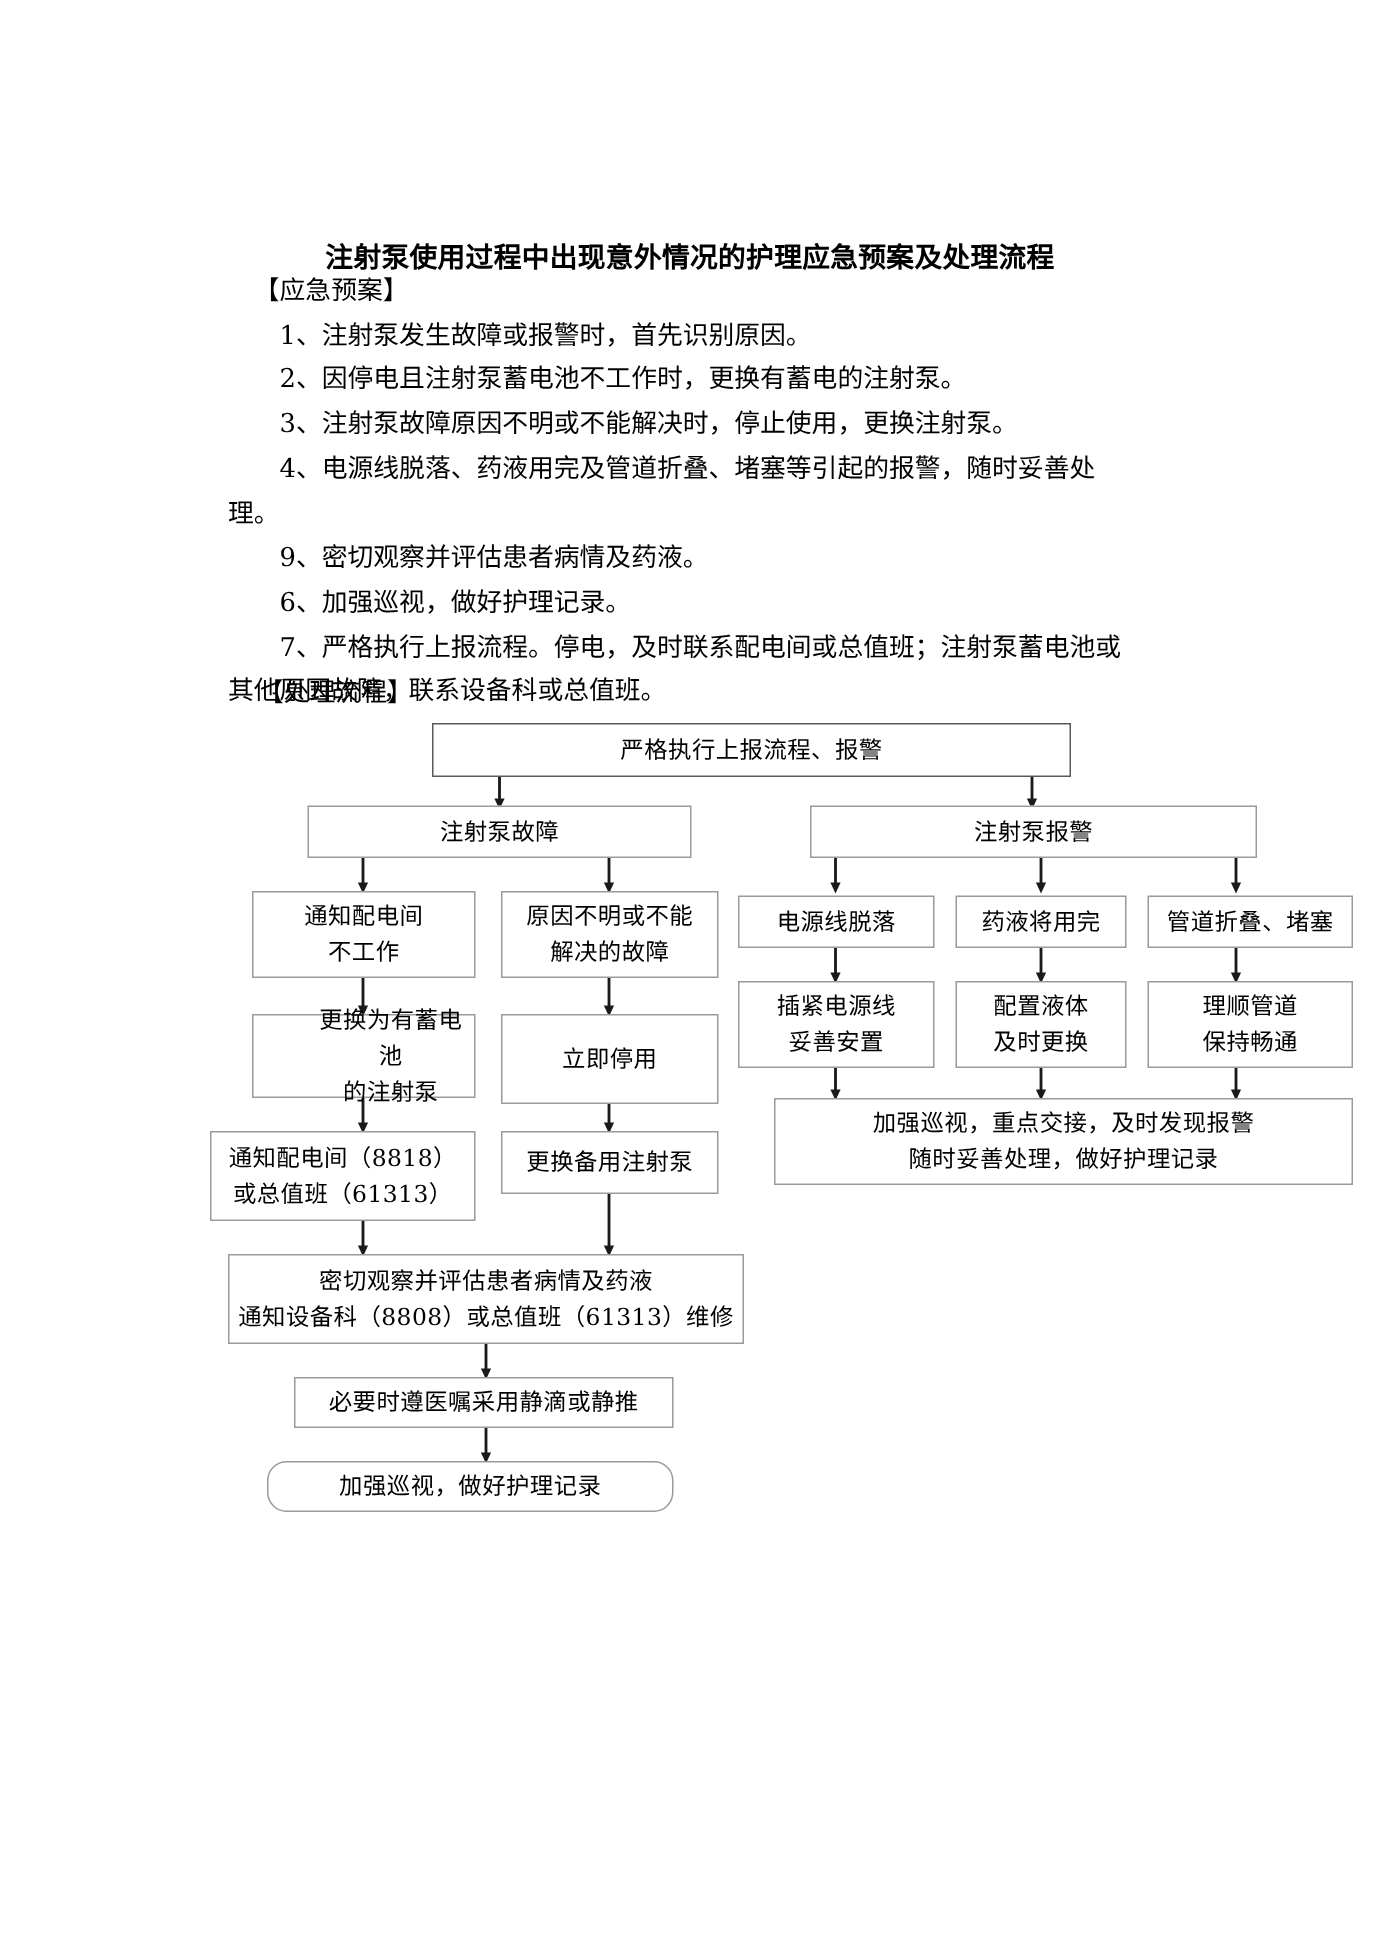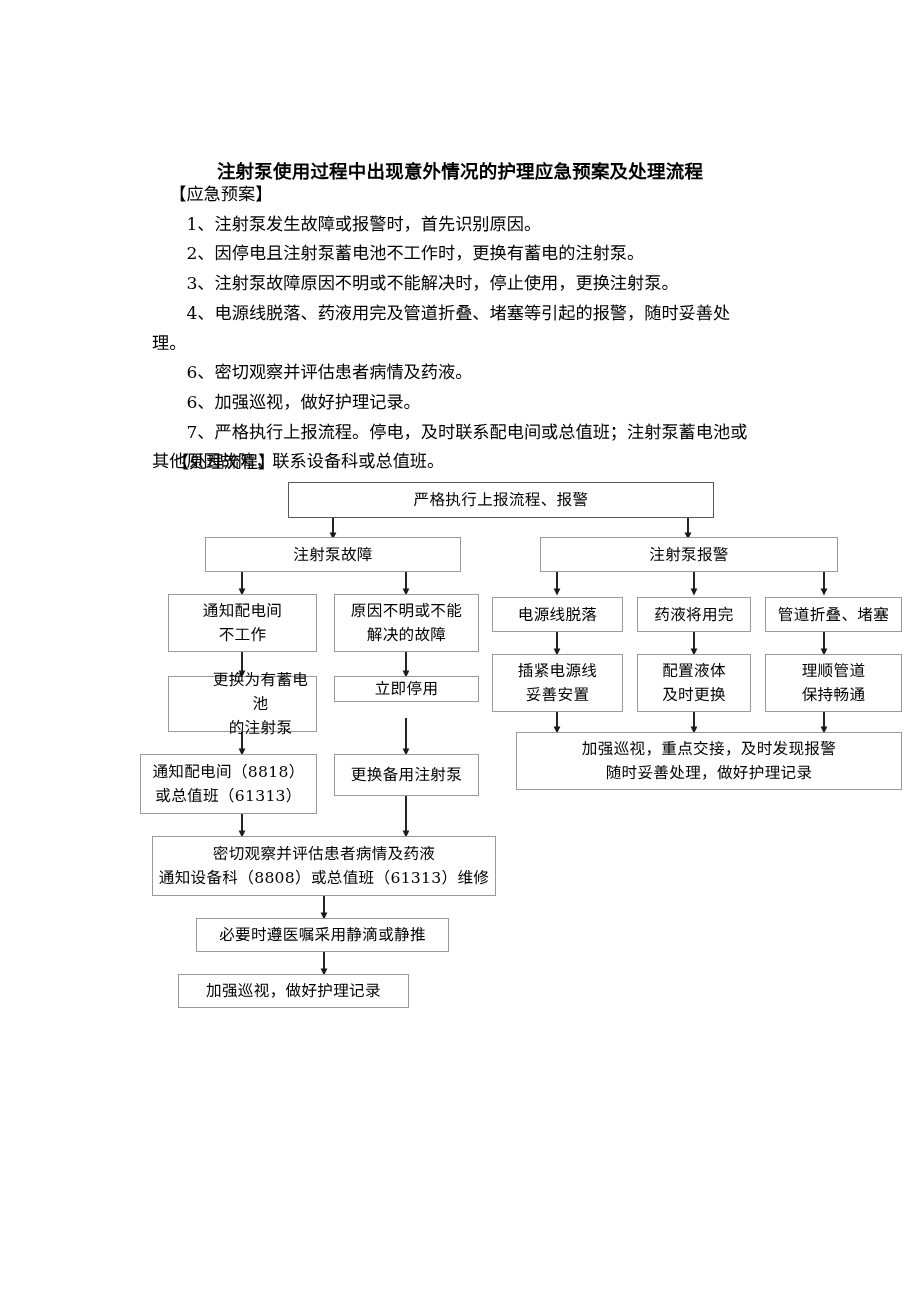--- a/index.html
+++ b/index.html
@@ -104,21 +104,21 @@
 
 <div class="doc-title">注射泵使用过程中出现意外情况的护理应急预案及处理流程</div>
 
 <div class="prose">
   <p class="bracket">【应急预案】</p>
   <p>1、注射泵发生故障或报警时，首先识别原因。</p>
   <p>2、因停电且注射泵蓄电池不工作时，更换有蓄电的注射泵。</p>
   <p>3、注射泵故障原因不明或不能解决时，停止使用，更换注射泵。</p>
   <p>4、电源线脱落、药液用完及管道折叠、堵塞等引起的报警，随时妥善处</p>
   <p class="noindent">理。</p>
-  <p>6、密切观察并评估患者病情及药液。</p>
+  <p>9、密切观察并评估患者病情及药液。</p>
   <p>6、加强巡视，做好护理记录。</p>
   <p>7、严格执行上报流程。停电，及时联系配电间或总值班；注射泵蓄电池或</p>
   <p class="noindent">其他原因故障，联系设备科或总值班。</p>
 </div>
 
 <div class="flow">
 
   <div class="flow-label">【处理流程】</div>
 
   <svg class="connectors" viewBox="0 0 920 1301" xmlns="http://www.w3.org/2000/svg">
@@ -177,36 +177,36 @@
 不工作</div>
   <div class="node" style="left:334px; top:594px; width:145px; height:58px;">原因不明或不能
 解决的故障</div>
 
   <div class="node" style="left:492px; top:597px; width:131px; height:35px;">电源线脱落</div>
   <div class="node" style="left:637px; top:597px; width:114px; height:35px;">药液将用完</div>
   <div class="node" style="left:765px; top:597px; width:137px; height:35px;">管道折叠、堵塞</div>
 
   <div class="node" style="left:168px; top:676px; width:149px; height:56px;padding-left:40px;">更换为有蓄电池
 的注射泵</div>
-  <div class="node" style="left:334px; top:676px; width:145px; height:26px;">立即停用</div>
+  <div class="node" style="left:334px; top:676px; width:145px; height:60px;">立即停用</div>
 
   <div class="node" style="left:492px; top:654px; width:131px; height:58px;">插紧电源线
 妥善安置</div>
   <div class="node" style="left:637px; top:654px; width:114px; height:58px;">配置液体
 及时更换</div>
   <div class="node" style="left:765px; top:654px; width:137px; height:58px;">理顺管道
 保持畅通</div>
 
   <div class="node" style="left:140px; top:754px; width:177px; height:60px;">通知配电间（8818）
 或总值班（61313）</div>
   <div class="node" style="left:334px; top:754px; width:145px; height:42px;">更换备用注射泵</div>
 
   <div class="node" style="left:516px; top:732px; width:386px; height:58px;">加强巡视，重点交接，及时发现报警
 随时妥善处理，做好护理记录</div>
 
   <div class="node" style="left:152px; top:836px; width:344px; height:60px;">密切观察并评估患者病情及药液
 通知设备科（8808）或总值班（61313）维修</div>
 
   <div class="node" style="left:196px; top:918px; width:253px; height:34px;">必要时遵医嘱采用静滴或静推</div>
 
-  <div class="node" style="left:178px; top:974px; width:231px; height:34px;">加强巡视，做好护理记录</div>
+  <div class="node" style="left:178px; top:974px; width:271px; height:34px;border-radius:13px;">加强巡视，做好护理记录</div>
 
 </div>
 
 </body></html>

